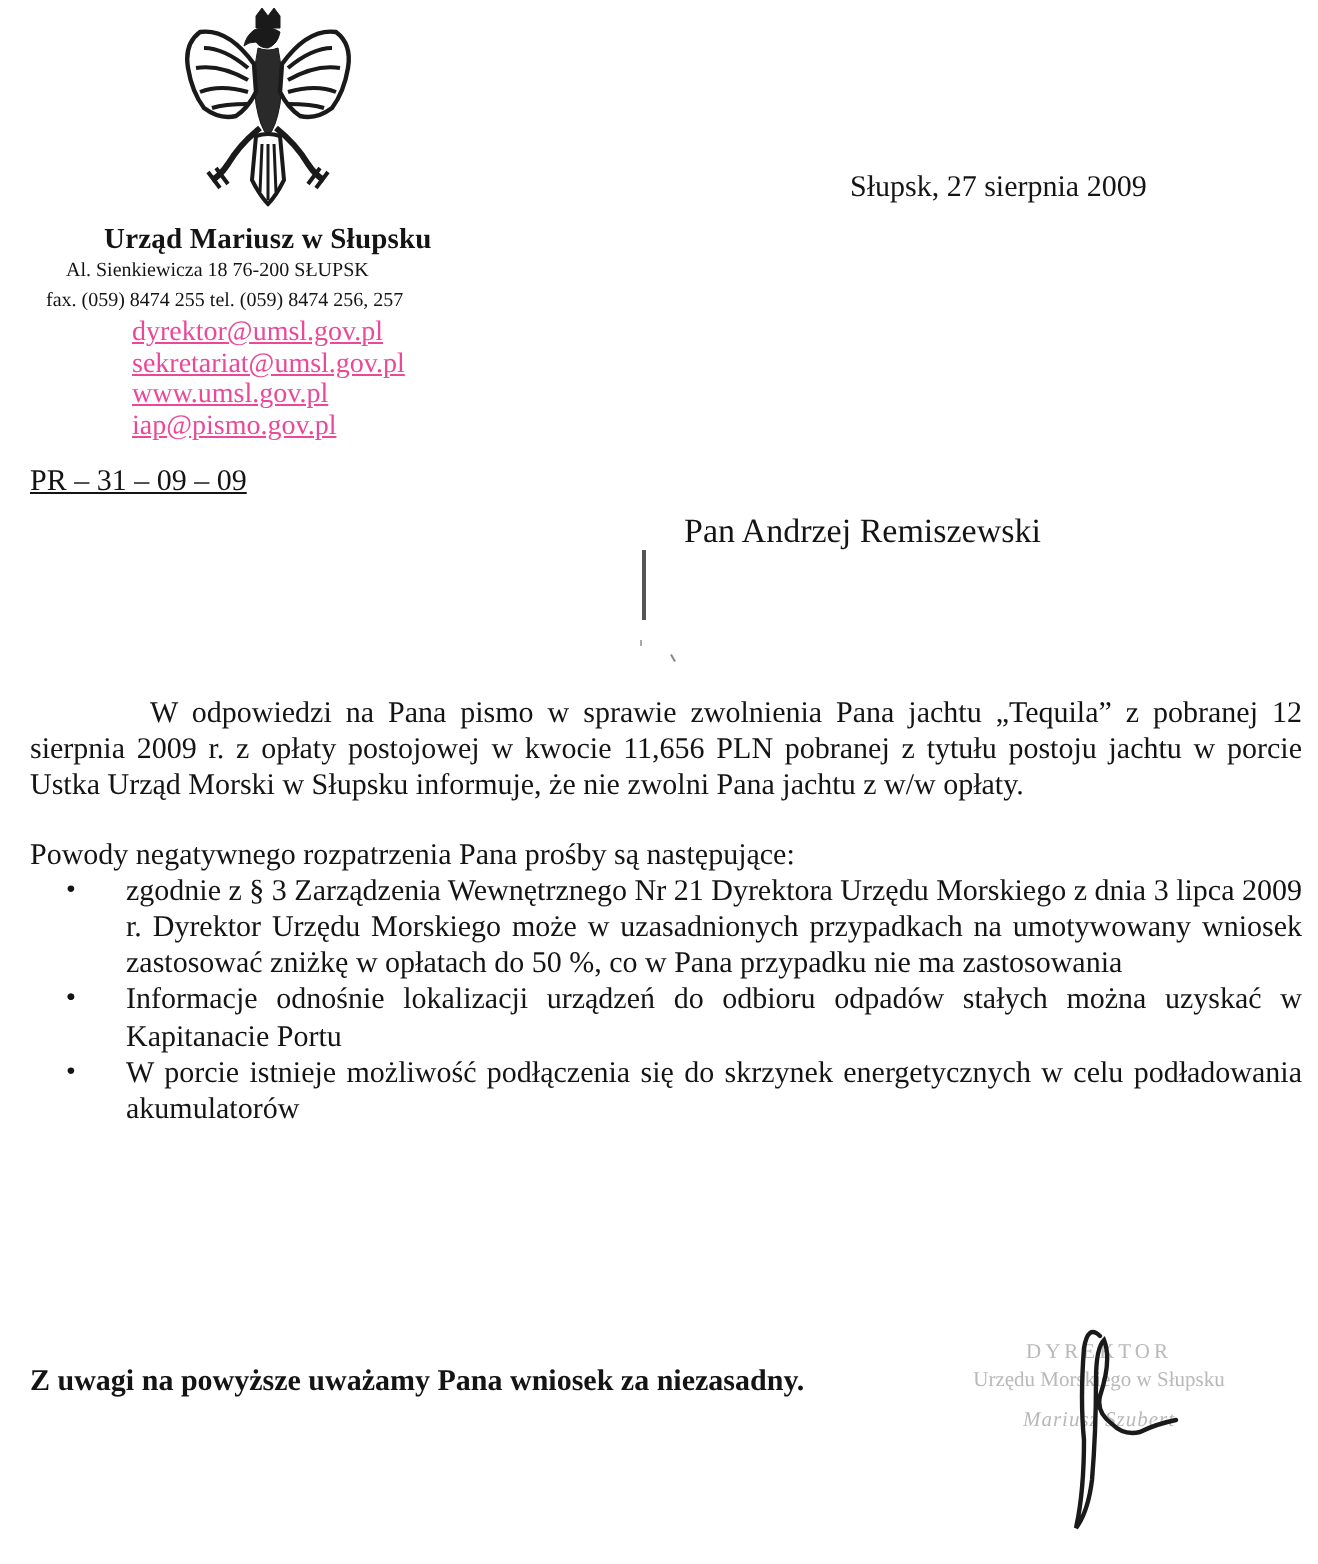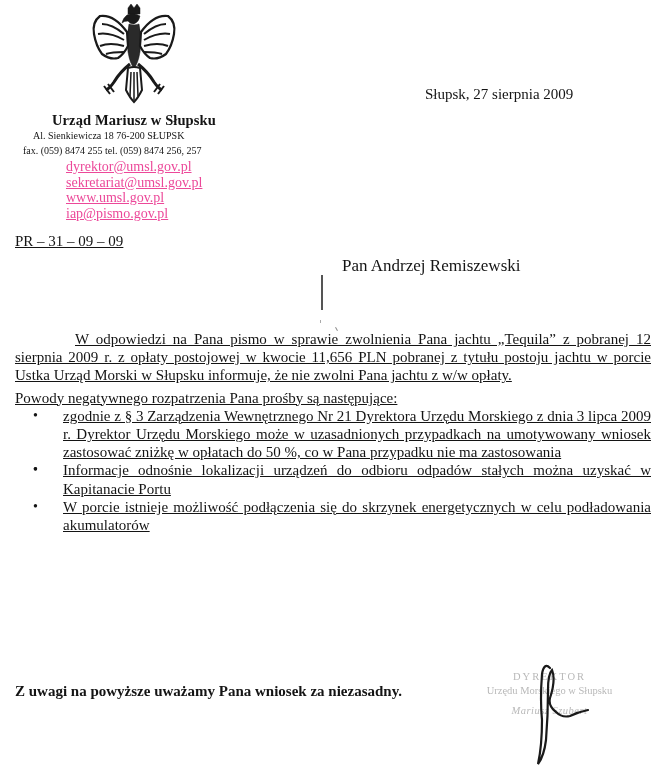--- a/index.html
+++ b/index.html
@@ -25,25 +25,25 @@
       display: block; color: #ec4899; text-decoration: underline;
       font-size: 14px; line-height: 15.5px;
     }
     .date { left: 425px; top: 86px; font-size: 15px; }
     .refno { left: 15px; top: 233px; font-size: 15px; text-decoration: underline; }
     .recipient { left: 342px; top: 256px; font-size: 17px; font-family: "Liberation Sans Narrow", "Liberation Serif", serif; }
     .mark-line { left: 321px; top: 275px; width: 1.5px; height: 35px; background: #555; }
     .mark-dot1 { left: 320px; top: 320px; width: 1px; height: 3px; background: #aaa; }
     .mark-dot2 { left: 336px; top: 327px; width: 1px; height: 4px; background: #888; transform: rotate(-30deg); }
     .body-text {
-      left: 15px; top: 330px; width: 636px;
-      font-size: 15px; line-height: 18.2px; text-align: justify; text-decoration: underline;
+      left: 15px; top: 348px; width: 636px;
+      font-size: 15px; line-height: 18.2px; text-align: justify;
     }
     .body-text p.indent { text-indent: 60px; }
-    .reasons-intro { margin-top: 4px; }
+    .reasons-intro { margin-top: 16px; }
     ul.reasons {
       list-style: none; margin-left: 0; padding-left: 0;
     }
     ul.reasons li {
       position: relative; padding-left: 48px; text-align: justify;
     }
     ul.reasons li .bullet {
       position: absolute; left: 18px; top: 0; font-size: 14px;
     }
     .closing { left: 15px; top: 683px; font-size: 15px; font-weight: bold; }

